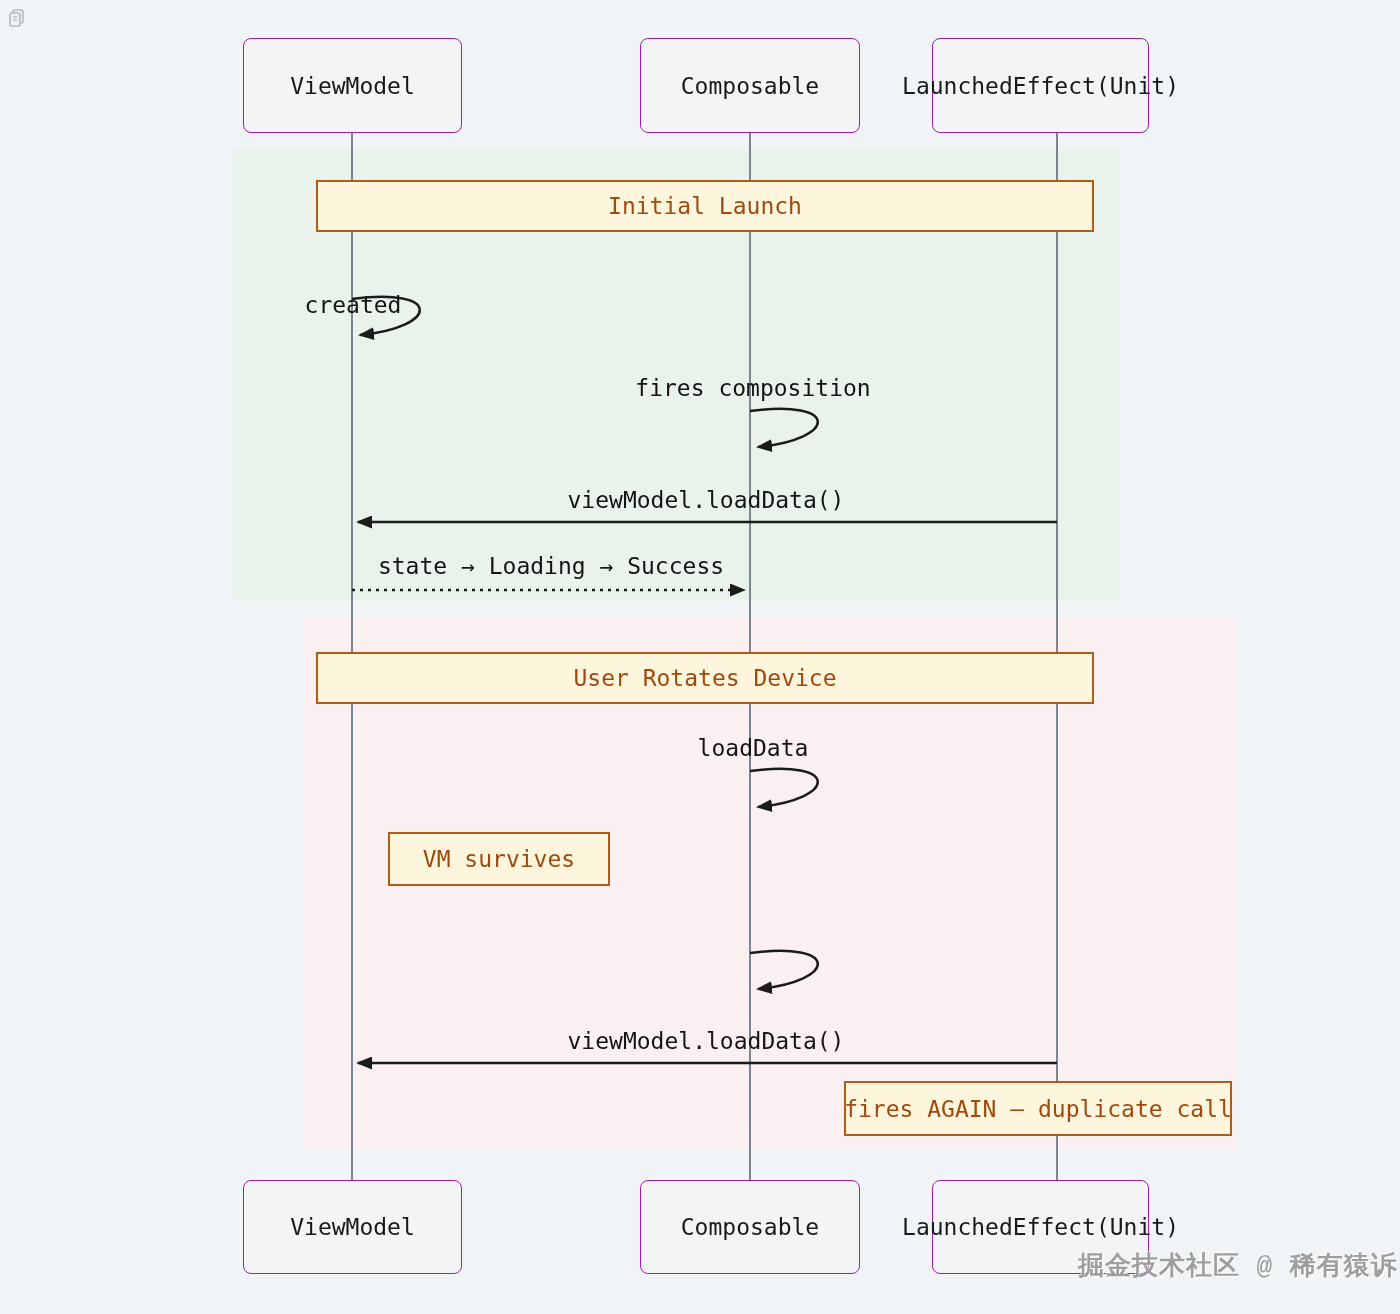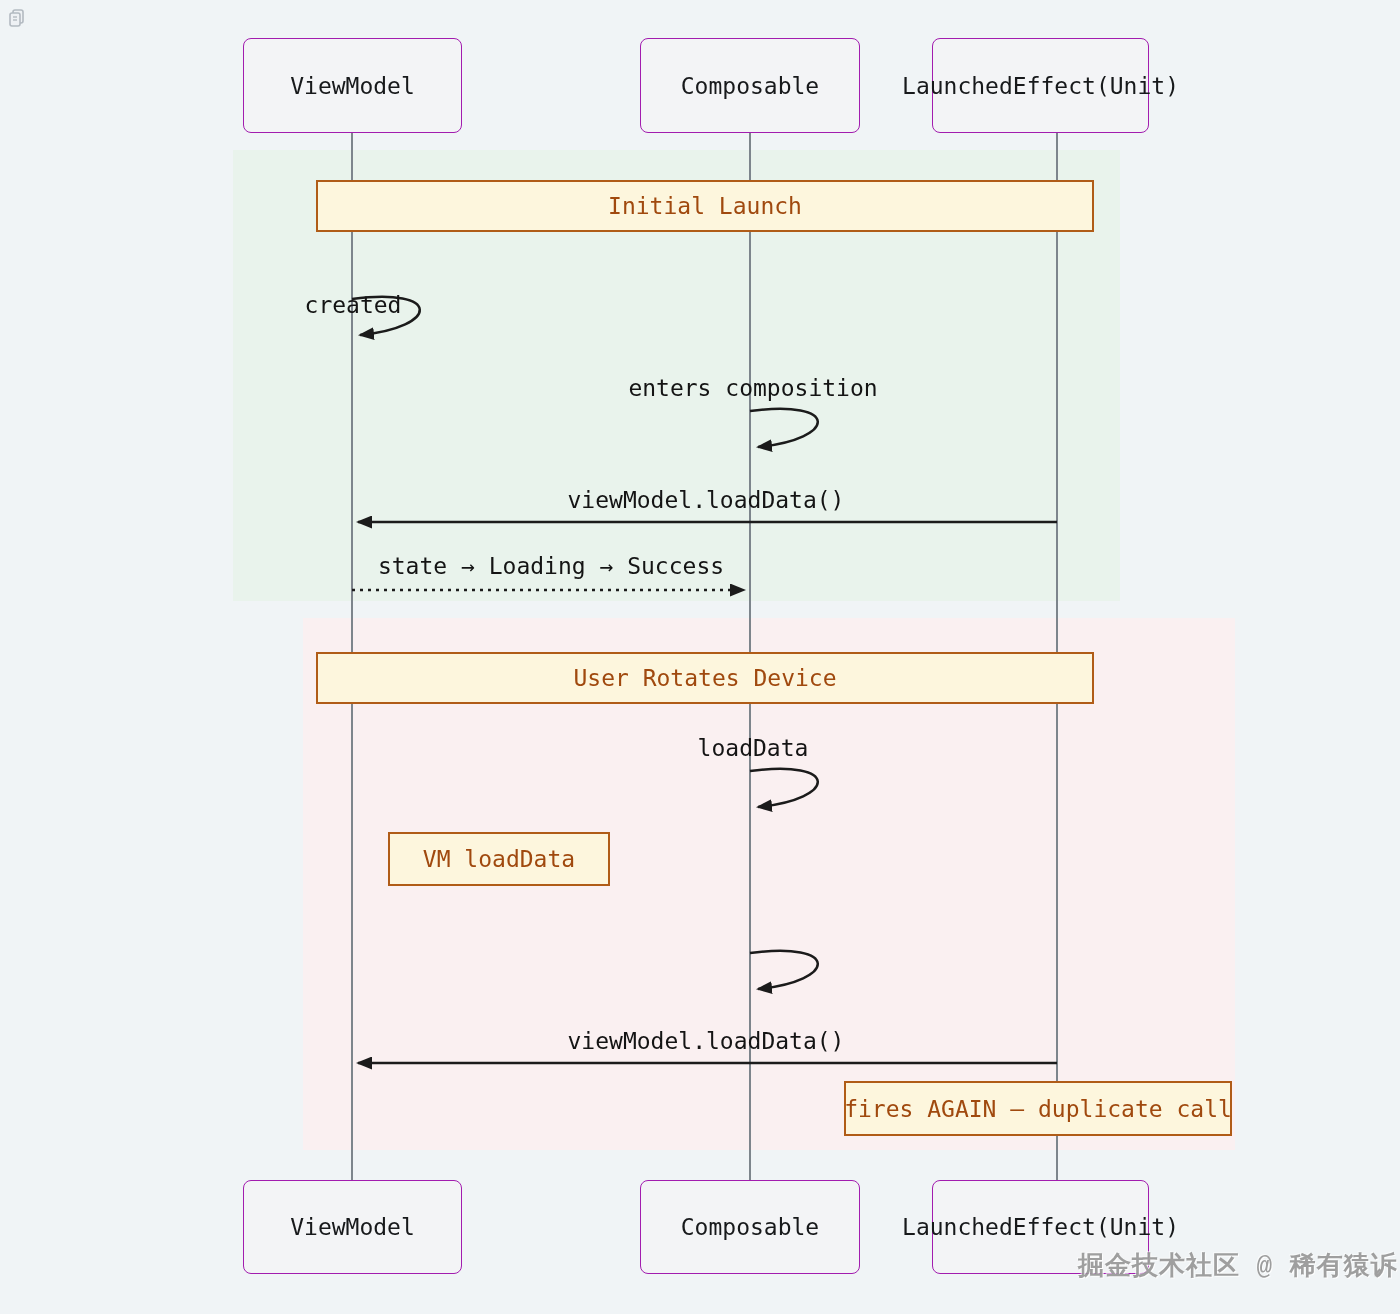--- a/index.html
+++ b/index.html
@@ -151,28 +151,28 @@
   </div>
 
   <div class="banner banner-2">
     <span>User Rotates Device</span>
   </div>
   <div class="banner banner-1">
     <span>Initial Launch</span>
   </div>
 
   <div class="msg m-created">created</div>
-  <div class="msg m-enters">enters composition</div>
+  <div class="msg m-enters">fires composition</div>
   <div class="msg m-load1">viewModel.loadData()</div>
   <div class="msg m-state">state → Loading → Success</div>
   <div class="msg m-destroyed">loadData</div>
   <div class="msg m-load2">viewModel.loadData()</div>
 
   <div class="note note-vm">
-    <span>VM loadData</span>
+    <span>VM survives</span>
   </div>
   <div class="note note-fires">
     <span>fires AGAIN — duplicate call</span>
   </div>
 
   <div class="participant p-vm p-bot">
     <span>ViewModel</span>
   </div>
   <div class="participant p-comp p-bot">
     <span>Composable</span>

